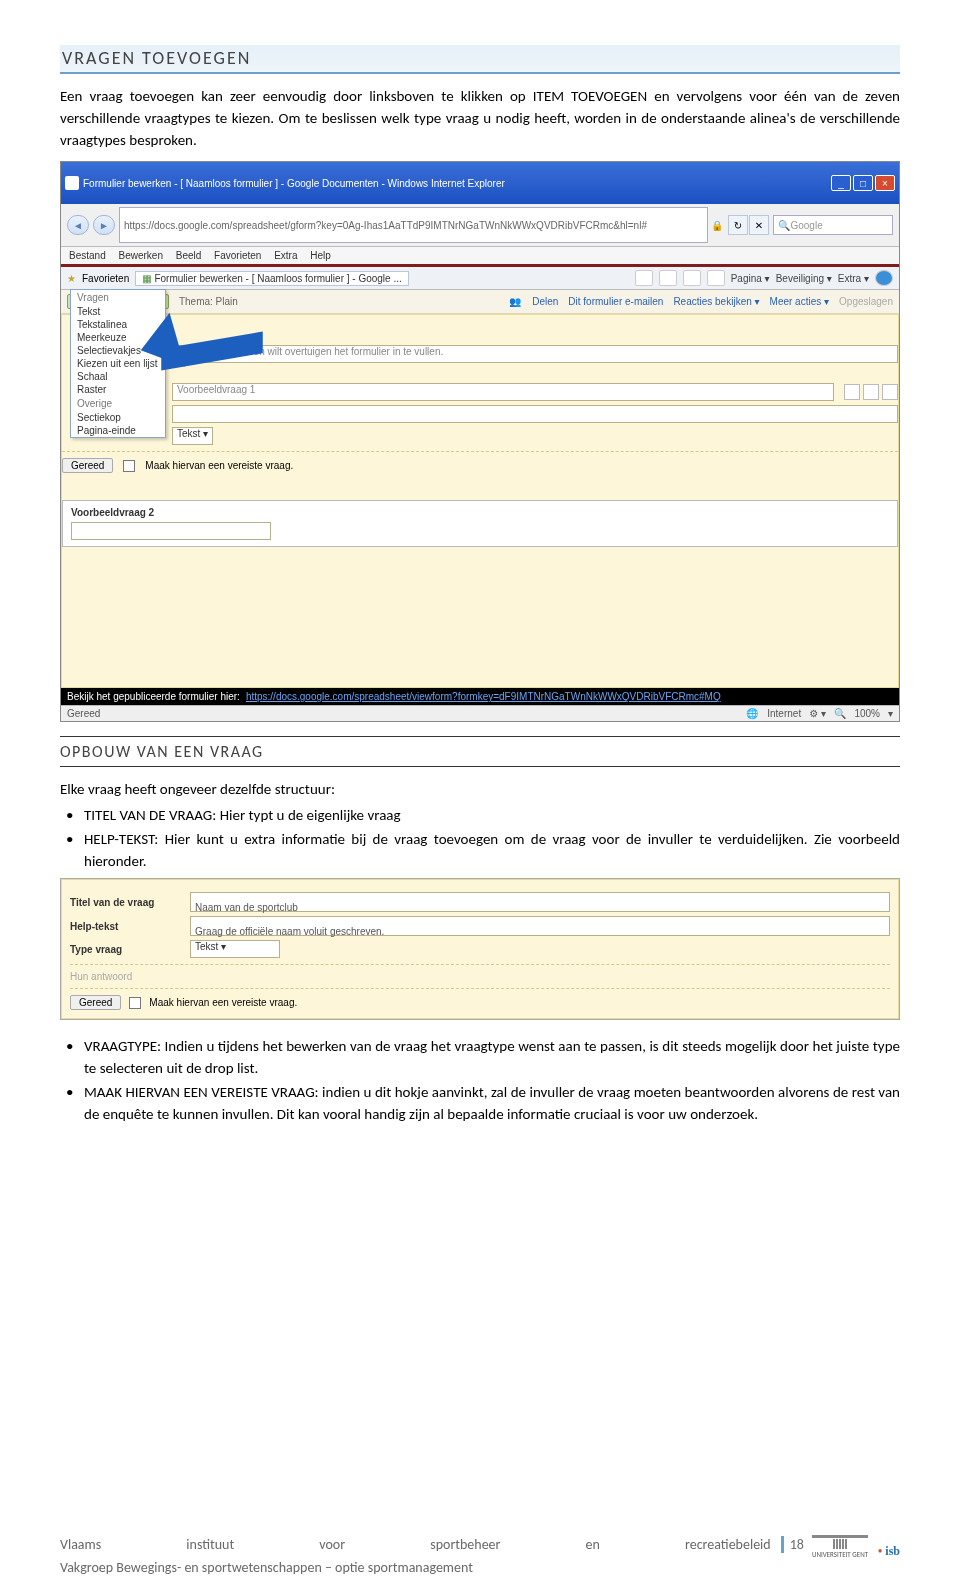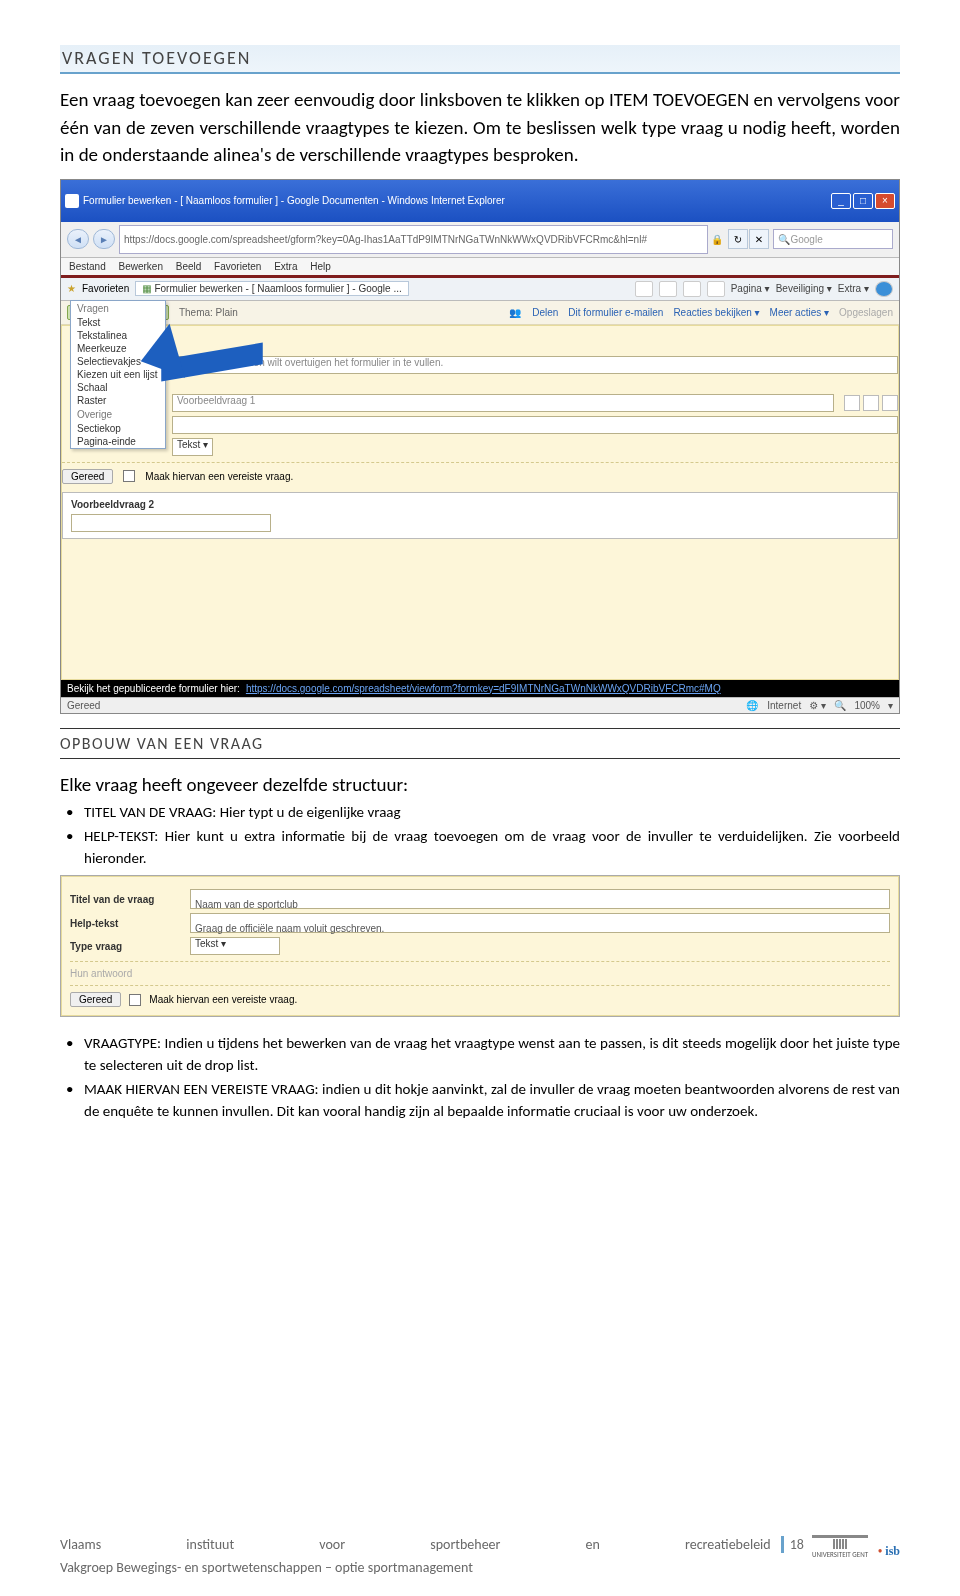--- a/index.html
+++ b/index.html
@@ -7,21 +7,21 @@
   .page { padding: 45px 60px 20px 60px; position: relative; min-height: 1596px; }
   .h1 {
     font-size: 18px;
     letter-spacing: 2px;
     color: #444;
     padding: 2px 2px 3px 2px;
     border-bottom: 2px solid #68a2cc;
     background: linear-gradient(to bottom, #e6f0f8, #eef5fb);
     margin-bottom: 12px;
   }
-  .para { font-size: 19px; line-height: 1.45; text-align: justify; margin-bottom: 10px; }
+  .para { font-size: 15px; line-height: 1.45; text-align: justify; margin-bottom: 10px; }
   .h2 {
     font-size: 16px;
     letter-spacing: 1.5px;
     color: #444;
     border-top: 1px solid #333;
     border-bottom: 1px solid #333;
     padding: 5px 0 5px 0;
     margin: 14px 0 12px 0;
   }
   ul.bullets { list-style: none; padding-left: 24px; }
@@ -30,21 +30,21 @@
 
   
   .shot { border: 1px solid #888; font-family: Tahoma, Arial, sans-serif; font-size: 10px; margin: 6px 0 14px 0; }
   .titlebar { background: linear-gradient(to bottom,#3a6fd8,#1b50c2); color:#fff; display:flex; align-items:center; padding:13px 4px; }
   .titlebar .ico { width:14px; height:14px; background:#fff; border-radius:2px; margin-right:4px; }
   .winbtns { margin-left:auto; display:flex; gap:2px; }
   .winbtn { width:20px; height:16px; border:1px solid #fff; border-radius:2px; display:flex; align-items:center; justify-content:center; color:#fff; background:#2a5fd0; }
   .winbtn.red { background:#d64b2e; }
   .addr { display:flex; align-items:center; gap:4px; padding:3px 6px; background:#f0f0f0; border-bottom:1px solid #bbb; }
   .navb { width:22px; height:20px; border:1px solid #9fb8d7; border-radius:10px; background:linear-gradient(#eaf1fb,#cfe0f5); display:flex; align-items:center; justify-content:center; color:#5a7fb5; }
-  .url { flex:1; height:29px; border:1px solid #aac; background:#fff; padding:0 4px; display:flex; align-items:center; color:#666; overflow:hidden; white-space:nowrap; }
+  .url { flex:1; height:36px; border:1px solid #aac; background:#fff; padding:0 4px; display:flex; align-items:center; color:#666; overflow:hidden; white-space:nowrap; }
   .sbtns { display:flex; gap:1px; }
   .sbtn { width:20px; height:20px; border:1px solid #b8c8da; background:#eef4fb; display:flex; align-items:center; justify-content:center; }
   .search { width:120px; height:20px; border:1px solid #aac; background:#fff; padding:0 4px; color:#999; display:flex; align-items:center; }
   .menubar { padding:3px 8px; color:#333; border-bottom:3px solid #7f1d1d; background:#f6f6f6; }
   .menubar span { margin-right:10px; }
   .favbar { display:flex; align-items:center; padding:3px 6px; border-bottom:1px solid #bbb; background:#eef2f6; gap:6px; }
   .tab { border:1px solid #b8c8da; padding:1px 6px; background:#fff; color:#333; }
   .rightbtns { margin-left:auto; display:flex; align-items:center; gap:6px; color:#444; }
   .rightbtns .bb { border:1px solid #ccc; width:18px; height:16px; border-radius:2px; background:#fff; }
   .docmenu { background:#f7f3e6; border-bottom:1px solid #e0d8b8; padding:4px 6px; display:flex; align-items:center; gap:10px; color:#2a62b4; }
@@ -53,21 +53,21 @@
   .itembtn { border:1px solid #85a84e; background:#cfe2b2; padding:1px 6px; border-radius:2px; color:#3b551b; }
   .plain { color:#666; }
   .formarea { background:#fdf6d9; border:1px solid #e7db9c; padding:0; position:relative; }
   .formarea .row { display:flex; align-items:center; gap:10px; margin:4px 0; }
   .formarea .textin { flex:1; background:#fff; border:1px solid #b8b08a; height:18px; padding:0 4px; color:#888; }
   .actions { display:flex; gap:3px; }
   .miniico { width:16px; height:16px; border:1px solid #bbb; background:#fff; }
   .sel { border:1px solid #b8b08a; height:18px; background:#fff; padding:0 4px; color:#333; }
   .btn-gereed { border:1px solid #aaa; background:#f0f0f0; padding:1px 8px; border-radius:2px; }
   .chk { width:12px; height:12px; border:1px solid #777; background:#fff; display:inline-block; }
-  .card2 { border:1px solid #bbb; background:#fff; padding:6px 8px; margin-top:8px; }
+  .card2 { border:1px solid #bbb; background:#fff; padding:6px 8px; margin-top:27px; }
   .blackbar { background:#000; color:#fff; padding:3px 6px; display:flex; align-items:center; gap:6px; }
   .blackbar a { color:#6aa3f2; text-decoration:underline; }
   .status { background:#efefef; border-top:1px solid #bbb; padding:2px 6px; display:flex; align-items:center; color:#555; }
   .status .r { margin-left:auto; display:flex; align-items:center; gap:8px; }
   .arrow {
     position:absolute; left:30px; top:0; width:190px; height:60px;
   }
   .arrow .shaft { position:absolute; left:70px; top:25px; width:100px; height:22px; background:#1d5fbf; transform:skewX(-10deg) rotate(-10deg); }
   .arrow .head { position:absolute; left:48px; top:2px; width:0; height:0; border-right:38px solid #1d5fbf; border-top:28px solid transparent; border-bottom:28px solid transparent; transform:rotate(-16deg); }
   .dropdown {

